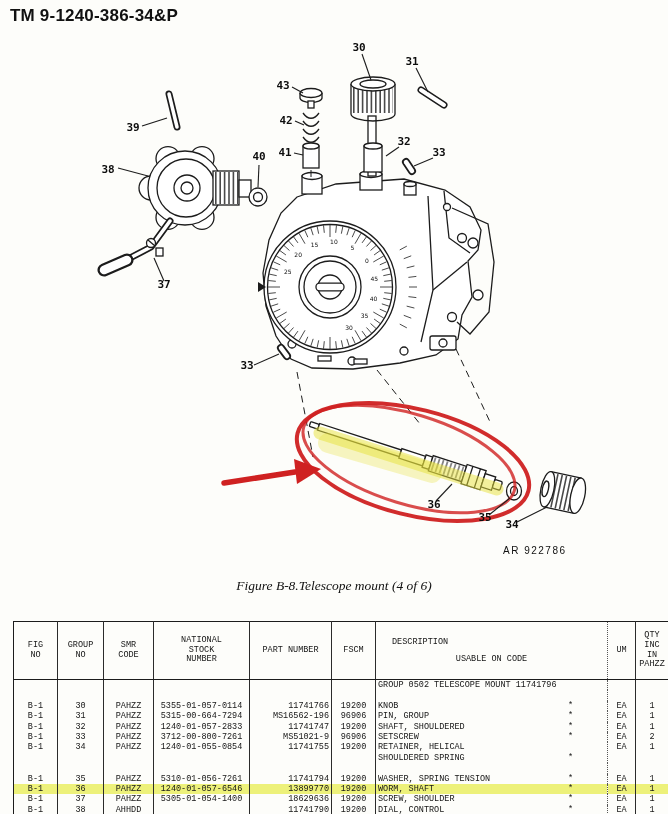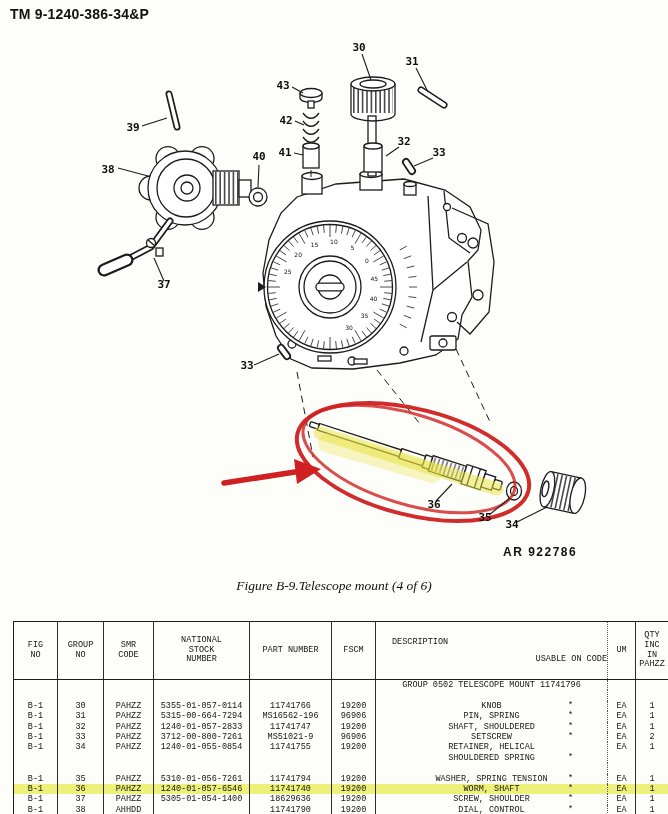--- a/index.html
+++ b/index.html
@@ -1,61 +1,61 @@
 <!DOCTYPE html>
 <html style="--hl: #e8e23a; --red: #cf2121;"><head>
 <meta charset="utf-8">
 <style>
   html,body{margin:0;padding:0}
   body{width:668px;height:814px;overflow:hidden;background:#fdfdfa;color:#111;
        font-family:"Liberation Sans",sans-serif}
   .page{position:relative;width:668px;height:814px;background:#fdfdfa}
 
-  .tm-header{position:absolute;left:10px;top:6px;font-weight:bold;font-size:14px;
+  .tm-header{position:absolute;left:10px;top:6px;font-weight:bold;font-size:17px;
              letter-spacing:.2px;z-index:3}
 
   #fig-svg{position:absolute;left:0;top:0;z-index:1}
   .outline{stroke:#1c1c1c;stroke-width:1.3;fill:none}
   .wfill{fill:#fff;stroke:#1c1c1c;stroke-width:1.3}
   .dash{stroke:#1c1c1c;stroke-width:1;stroke-dasharray:7 5;fill:none}
   .knurl{stroke:#2a2a2a;stroke-dasharray:1.6 2.8;opacity:.85}
   #dial-ticks line{stroke:#1c1c1c;stroke-width:.8}
   .leaderg line{stroke:#1c1c1c;stroke-width:1.1}
   .callout{font:bold 11px "DejaVu Sans Mono",monospace;fill:#0d0d0d;text-anchor:middle}
   .dialnum{font:6px "DejaVu Sans",sans-serif;fill:#0d0d0d;text-anchor:middle}
   .hl-stroke{stroke:var(--hl,#e8e23a)}
   .red-stroke{stroke:var(--red,#cf2121)}
   .red-fill{fill:var(--red,#cf2121)}
 
-  .ar-number{position:absolute;left:503px;top:545px;font-size:12px;font-weight:bold;
+  .ar-number{position:absolute;left:503px;top:545px;font-size:10px;font-weight:normal;
              letter-spacing:1.5px;z-index:3}
   .caption{position:absolute;top:578px;left:0;width:100%;text-align:center;
            font-family:"Liberation Serif",serif;font-style:italic;font-size:13.5px;z-index:3}
   .caption .cap-text{}
 
   .tablewrap{position:absolute;left:13px;top:621px;z-index:2}
   #parts-table{border-collapse:collapse;table-layout:fixed;width:655px;
                font:8.5px/10.4px "Liberation Mono",monospace;color:#151515;
                border:1.6px solid #1c1c1c}
   #parts-table th{font-weight:normal;white-space:pre-line;text-align:center;
                   vertical-align:middle;border-bottom:1.4px solid #1c1c1c;
                   padding:2px 1px;line-height:9.6px}
   #parts-table thead tr{height:58px}
   th.c-nsn{vertical-align:top;padding-top:5px}
   th.c-um,th.c-qty{vertical-align:top;padding-top:9px}
   th.c-desc{position:relative}
   .dh-top{position:absolute;left:16px;top:16px}
-  .dh-bot{position:absolute;left:0;width:100%;top:33px;text-align:right}
+  .dh-bot{position:absolute;left:0;width:100%;top:33px;text-align:center}
   .c-item,.c-smr,.c-nsn,.c-part,.c-fscm,.c-desc,.c-qty{border-left:1px solid #2b2b2b}
   .c-um{border-left:1px dotted #555}
   #parts-table tbody tr{height:10.4px}
   #parts-table td{padding:0 2px;vertical-align:top}
   td.c-fig,td.c-item,td.c-smr,td.c-nsn,td.c-fscm,td.c-um,td.c-qty{text-align:center}
-  td.c-part{text-align:center;padding-left:5px}
-  td.c-desc{text-align:center;padding-left:12px;position:relative}
+  td.c-part{text-align:right;padding-left:5px}
+  td.c-desc{text-align:left;padding-left:12px;position:relative}
   td.c-desc .desc{white-space:pre-line}
   td.c-desc .usable{position:absolute;left:192px}
   tr.hl{background:rgba(233,238,90,.8)}
 </style>
 </head>
 <body>
 
 <div class="page">
 
   <div class="tm-header">TM 9-1240-386-34&amp;P</div>
@@ -332,21 +332,21 @@
         <text x="247" y="369" class="callout">33</text>
         <text x="434" y="508" class="callout">36</text>
         <text x="485" y="521" class="callout">35</text>
         <text x="512" y="528" class="callout">34</text>
       </g>
   </svg>
 
   <div class="ar-number">AR  922786</div>
 
   <div class="caption">
-    <span class="cap-label">Figure B-9.</span><span class="cap-text">Telescope mount (4 of 6)</span>
+    <span class="cap-label">Figure B-8.</span><span class="cap-text">Telescope mount (4 of 6)</span>
   </div>
 
   <div class="tablewrap">
     <table id="parts-table">
       <colgroup>
         <col style="width:44px">
           <col style="width:46px">
           <col style="width:50px">
         <col style="width:96px">
           <col style="width:82px">
@@ -413,21 +413,21 @@
             <td class="c-um">EA</td>
             <td class="c-qty">1</td>
           </tr>
           <tr>
             <td class="c-fig">B-1</td>
             <td class="c-item">31</td>
             <td class="c-smr">PAHZZ</td>
             <td class="c-nsn">5315-00-664-7294</td>
             <td class="c-part">MS16562-196</td>
             <td class="c-fscm">96906</td>
-            <td class="c-desc"><span class="desc">PIN, SPRING</span><span class="usable" style="top: 0px;">*</span></td>
+            <td class="c-desc"><span class="desc">PIN, GROUP</span><span class="usable" style="top: 0px;">*</span></td>
             <td class="c-um">EA</td>
             <td class="c-qty">1</td>
           </tr>
           <tr>
             <td class="c-fig">B-1</td>
             <td class="c-item">32</td>
             <td class="c-smr">PAHZZ</td>
             <td class="c-nsn">1240-01-057-2833</td>
             <td class="c-part">11741747</td>
             <td class="c-fscm">19200</td>
@@ -478,21 +478,21 @@
             <td class="c-fscm">19200</td>
             <td class="c-desc"><span class="desc">WASHER, SPRING TENSION</span><span class="usable" style="top: 0px;">*</span></td>
             <td class="c-um">EA</td>
             <td class="c-qty">1</td>
           </tr>
           <tr class="hl">
             <td class="c-fig">B-1</td>
             <td class="c-item">36</td>
             <td class="c-smr">PAHZZ</td>
             <td class="c-nsn">1240-01-057-6546</td>
-            <td class="c-part">11741740</td>
+            <td class="c-part">13899770</td>
             <td class="c-fscm">19200</td>
             <td class="c-desc"><span class="desc">WORM, SHAFT</span><span class="usable" style="top: 0px;">*</span></td>
             <td class="c-um">EA</td>
             <td class="c-qty">1</td>
           </tr>
           <tr>
             <td class="c-fig">B-1</td>
             <td class="c-item">37</td>
             <td class="c-smr">PAHZZ</td>
             <td class="c-nsn">5305-01-054-1400</td>

